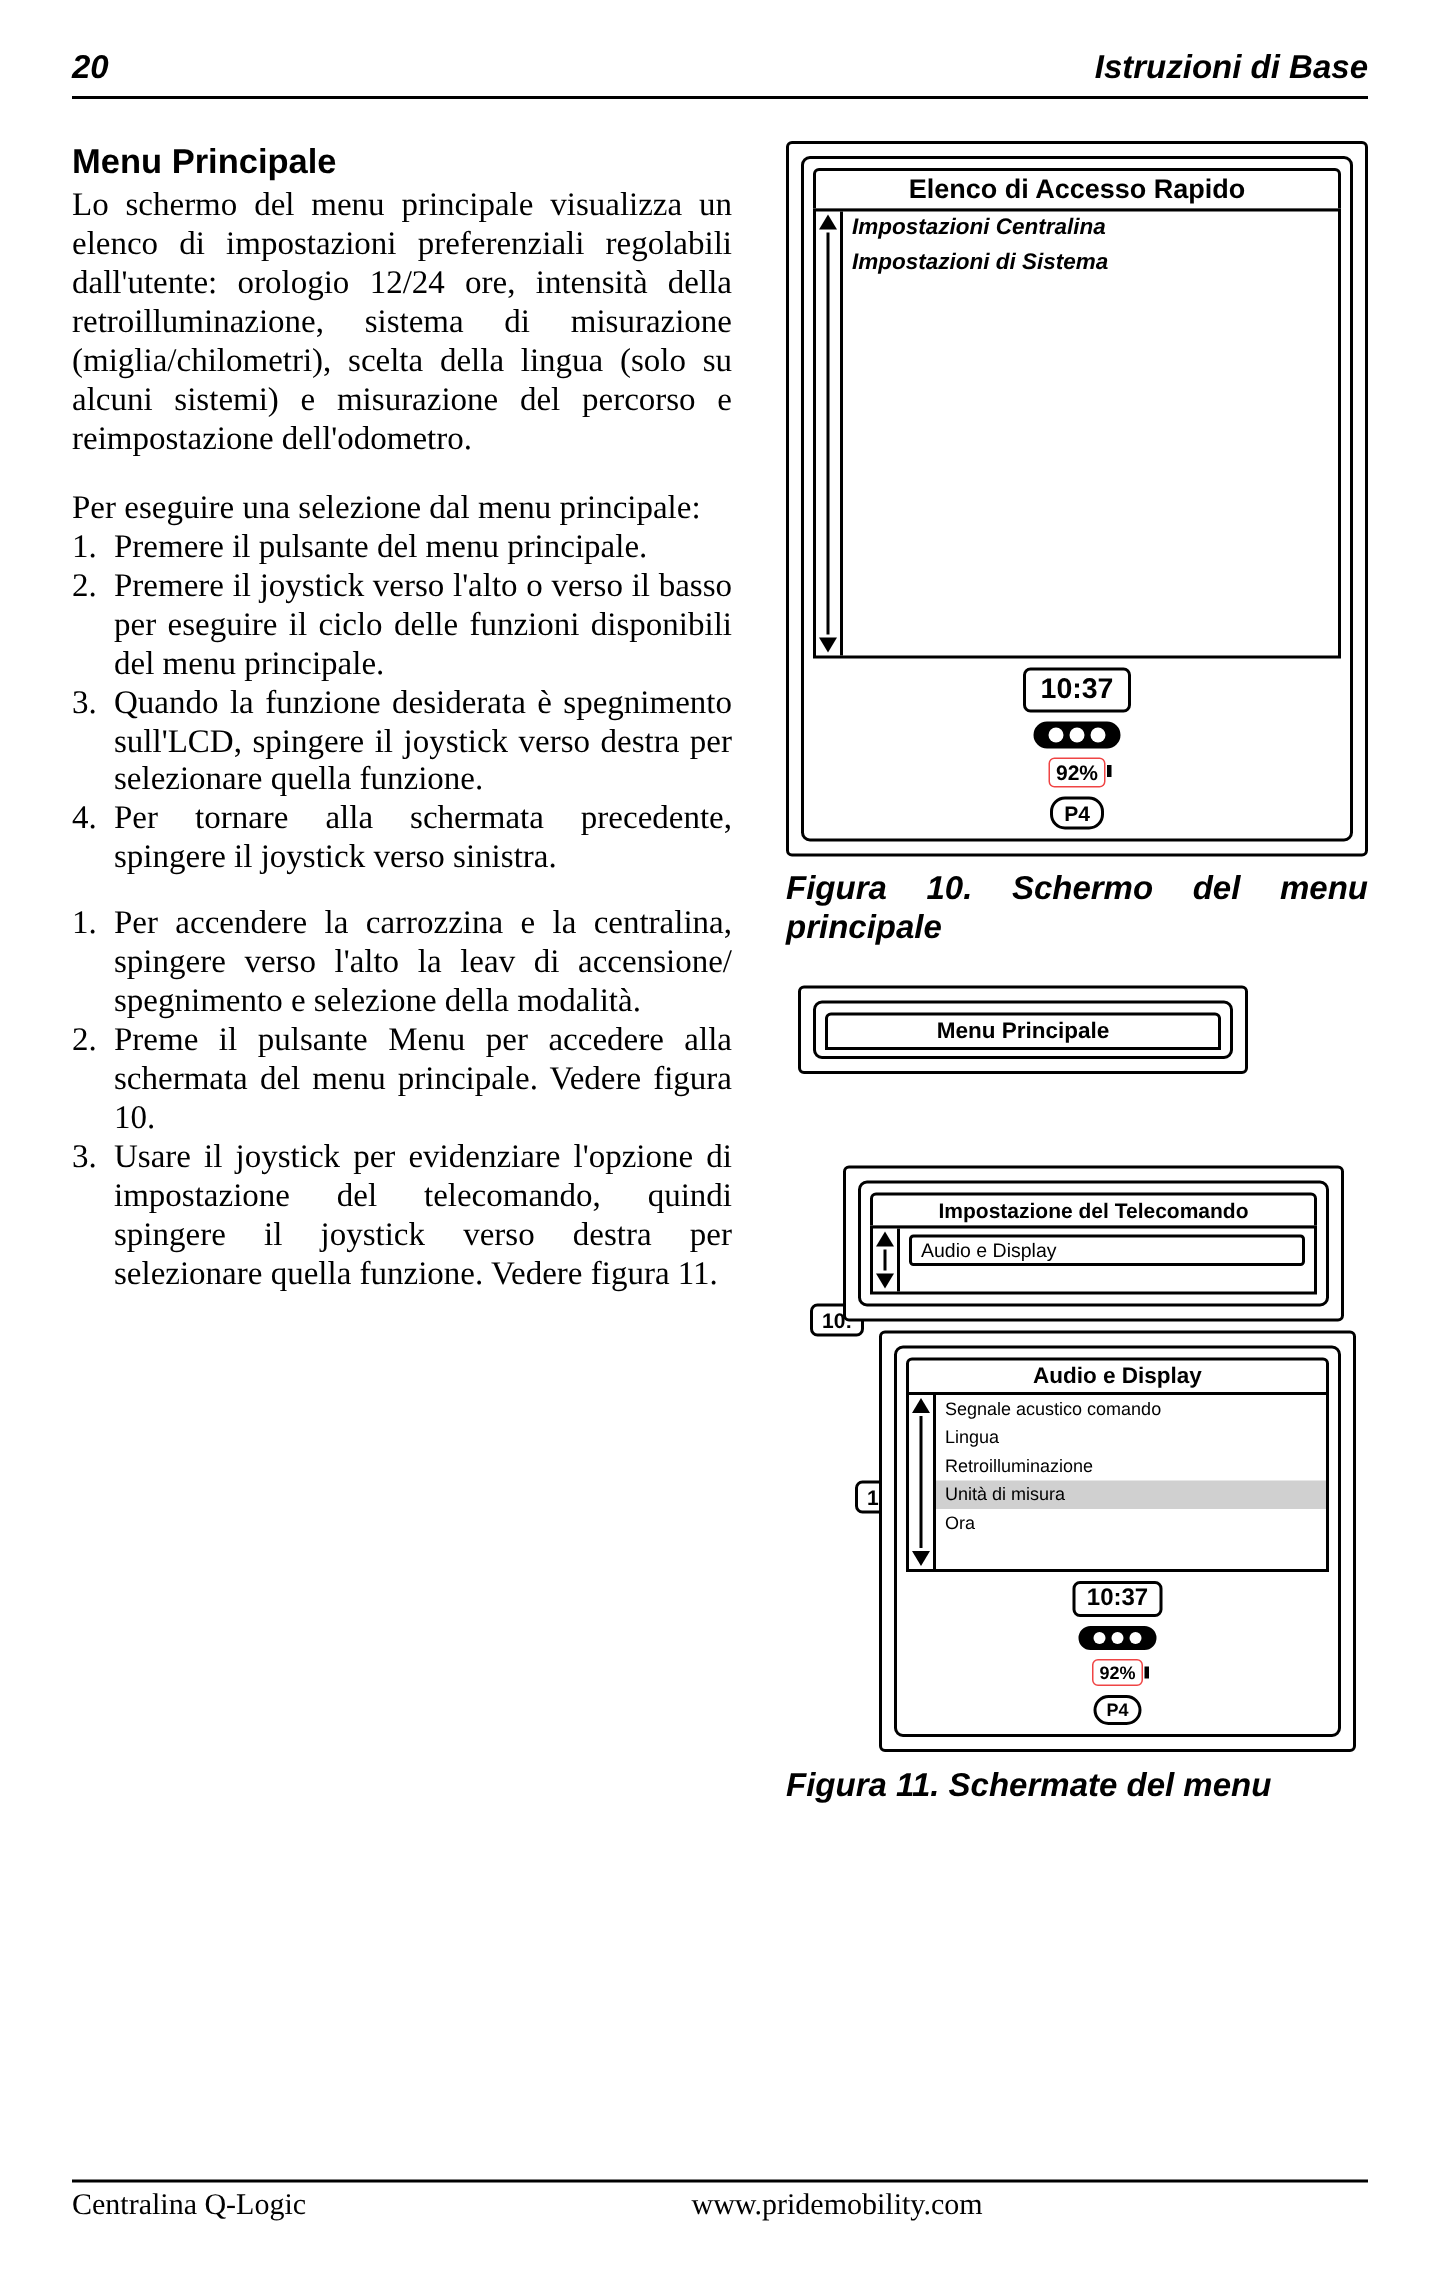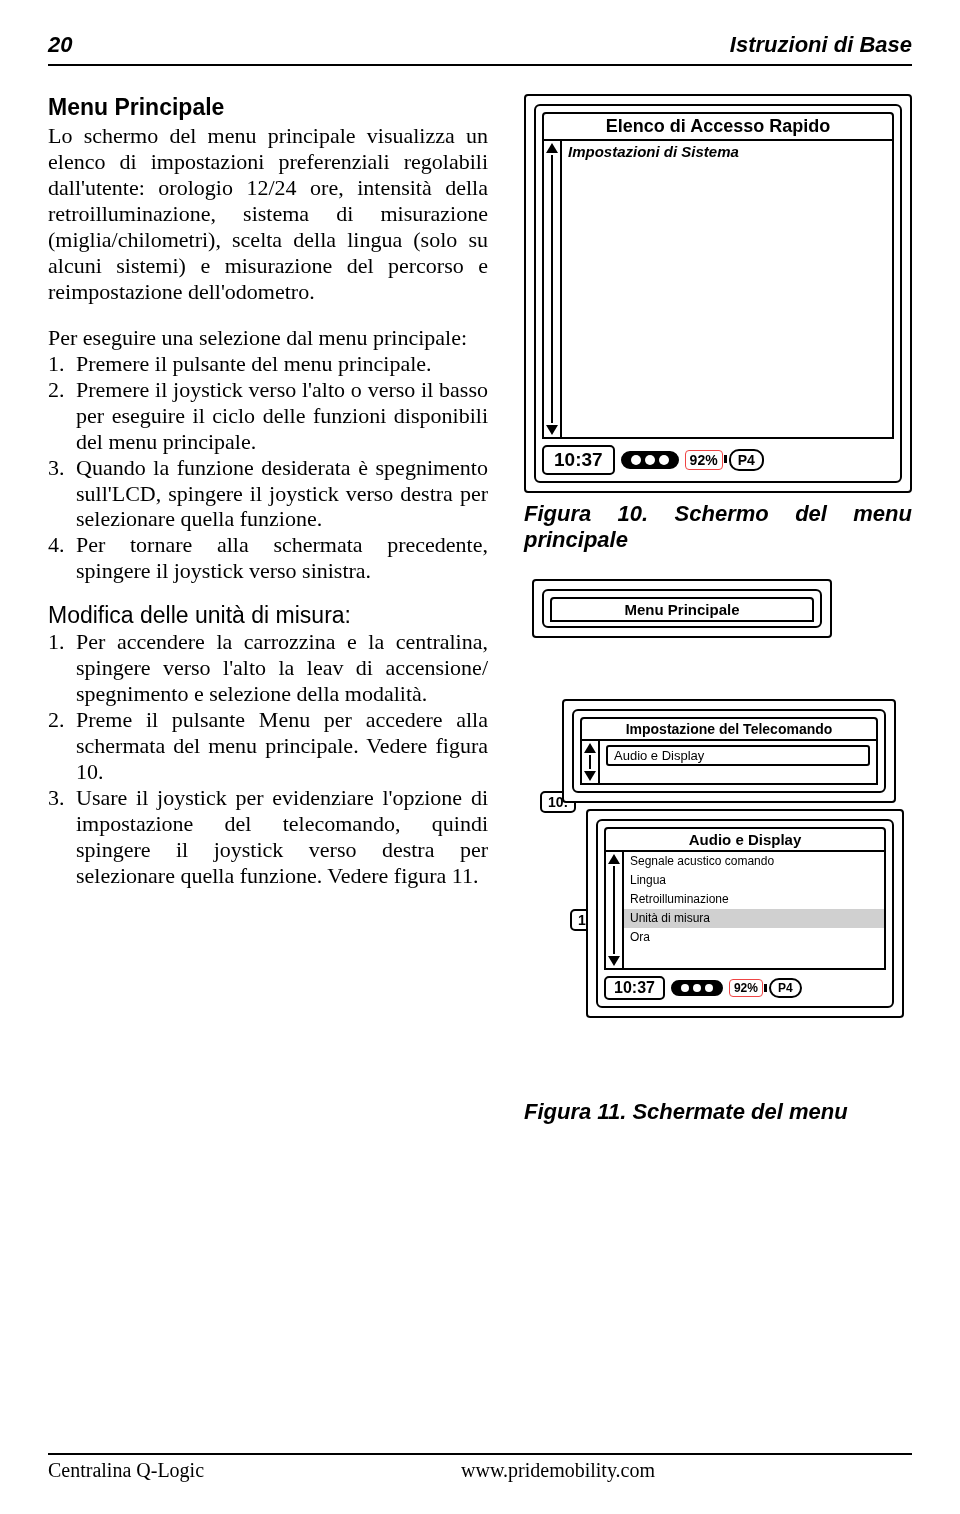--- a/index.html
+++ b/index.html
@@ -113,20 +113,21 @@
     font-size: 14px;
   }
   .list-row { padding:2px 6px; line-height:1.25;}
   .list-row.hl { background:#d0d0d0; }
   .list-row.bold { font-weight:bold; font-style:italic; font-size:15px;}
   .status-bar {
     display:flex;
     align-items:center;
     gap:6px;
     margin-top:6px;
+    flex-direction:column;
   }
   .sb-time {
     border:2px solid #000;border-radius:5px;padding:2px 10px;
     font-family:Arial,Helvetica,sans-serif;font-weight:bold;font-size:19px;
   }
   .sb-signal {
     border:2px solid #000;border-radius:10px;padding:2px 8px;display:flex;gap:4px;align-items:center;background:#000;
   }
   .sb-signal .dot{width:10px;height:10px;border-radius:50%;background:#fff;}
   .sb-batt {
@@ -175,40 +176,40 @@
     <div class="para">Lo schermo del menu principale visualizza un elenco di impostazioni preferenziali regolabili dall'utente: orologio 12/24 ore, intensità della retroilluminazione, sistema di misurazione (miglia/chilometri), scelta della lingua (solo su alcuni sistemi) e misurazione del percorso e reimpostazione dell'odometro.</div>
 
     <div class="bold-line" style="text-align:justify;">Per eseguire una selezione dal menu principale:</div>
     <ol class="steps">
       <li>Premere il pulsante del menu principale.</li>
       <li>Premere il joystick verso l'alto o verso il basso per eseguire il ciclo delle funzioni disponibili del menu principale.</li>
       <li>Quando la funzione desiderata è spegnimento sull'LCD, spingere il joystick verso destra per selezionare quella funzione.</li>
       <li>Per tornare alla schermata precedente, spingere il joystick verso sinistra.</li>
     </ol>
 
-    <div class="bold-line" style="font-family:Arial,Helvetica,sans-serif;font-size:23px;">Modifica delle unità di misura:</div>
     <ol class="steps">
       <li>Per accendere la carrozzina e la centralina, spingere verso l'alto la leav di accensione/ spegnimento e selezione della modalità.</li>
       <li>Preme il pulsante Menu per accedere alla schermata del menu principale. Vedere figura 10.</li>
       <li>Usare il joystick per evidenziare l'opzione di impostazione del telecomando, quindi spingere il joystick verso destra per selezionare quella funzione. Vedere figura 11.</li>
     </ol>
   </div>
 
   <div class="col-right">
 
     <div class="device">
       <div class="screen">
         <div class="screen-header">Elenco di Accesso Rapido</div>
         <div class="screen-body tall1">
           <div class="scroll-track">
             <div class="arrow-up"></div>
             <div class="track-line"></div>
             <div class="arrow-down"></div>
           </div>
           <div class="list-area">
+            <div class="list-row bold">Impostazioni Centralina</div>
             <div class="list-row bold">Impostazioni di Sistema</div>
           </div>
         </div>
         <div class="status-bar">
           <div class="sb-time">10:37</div>
           <div class="sb-signal">
             <div class="dot"></div>
               <div class="dot"></div>
               <div class="dot"></div>
           </div>

